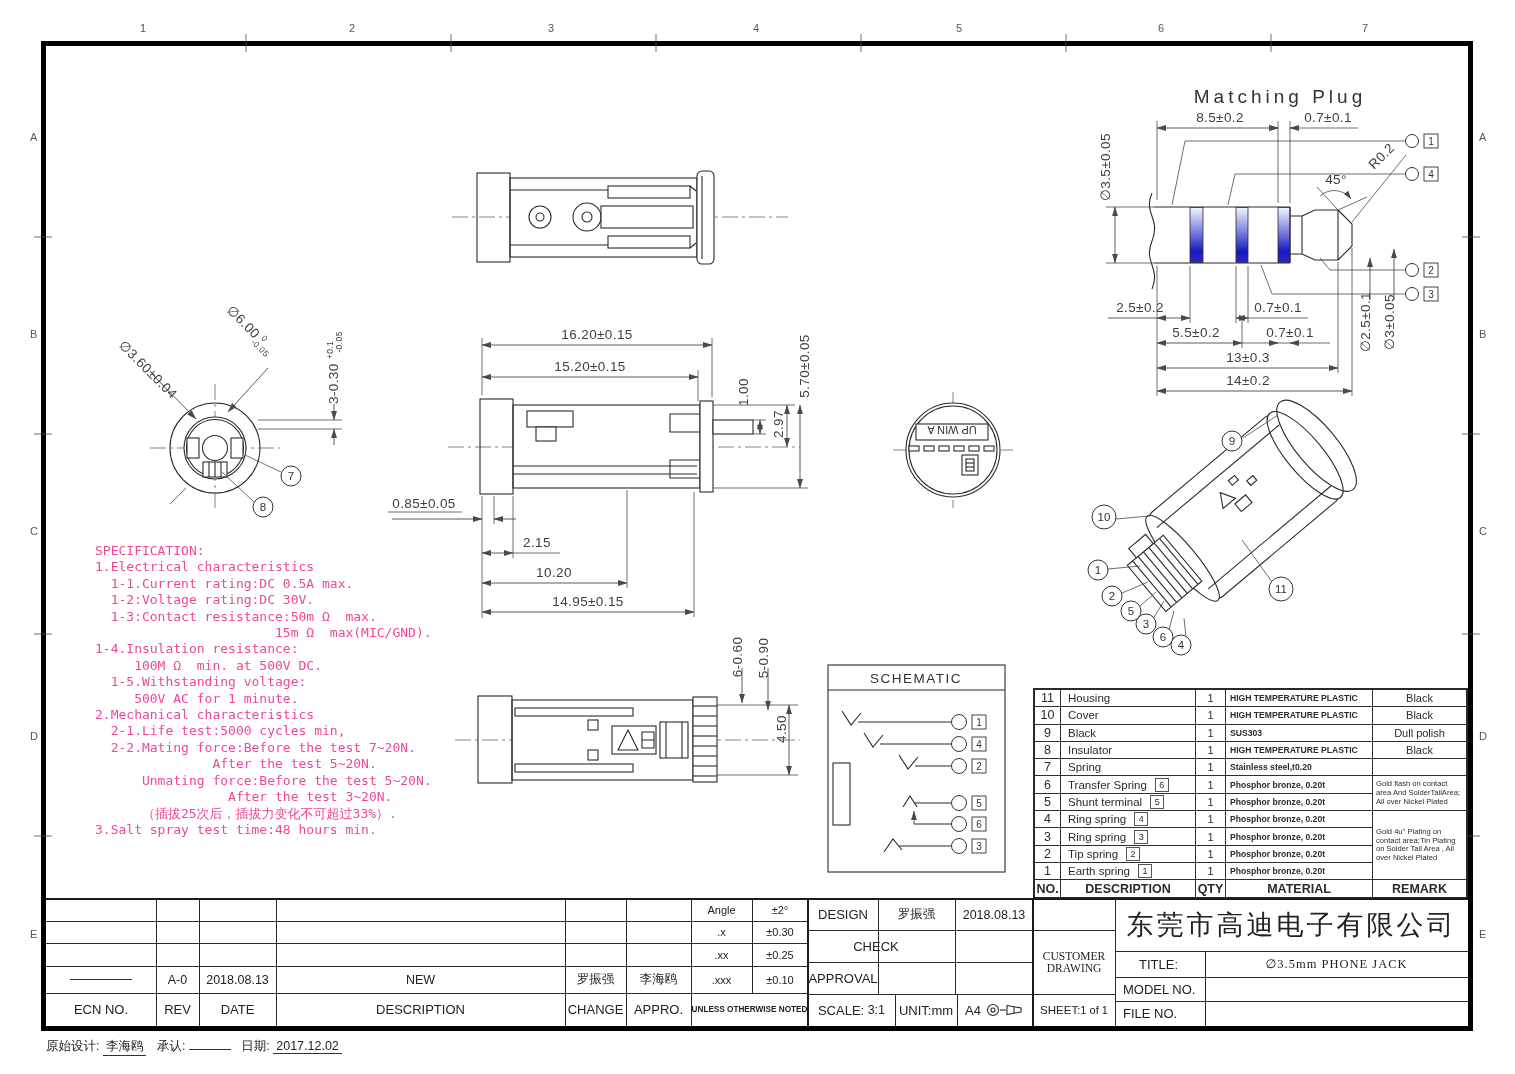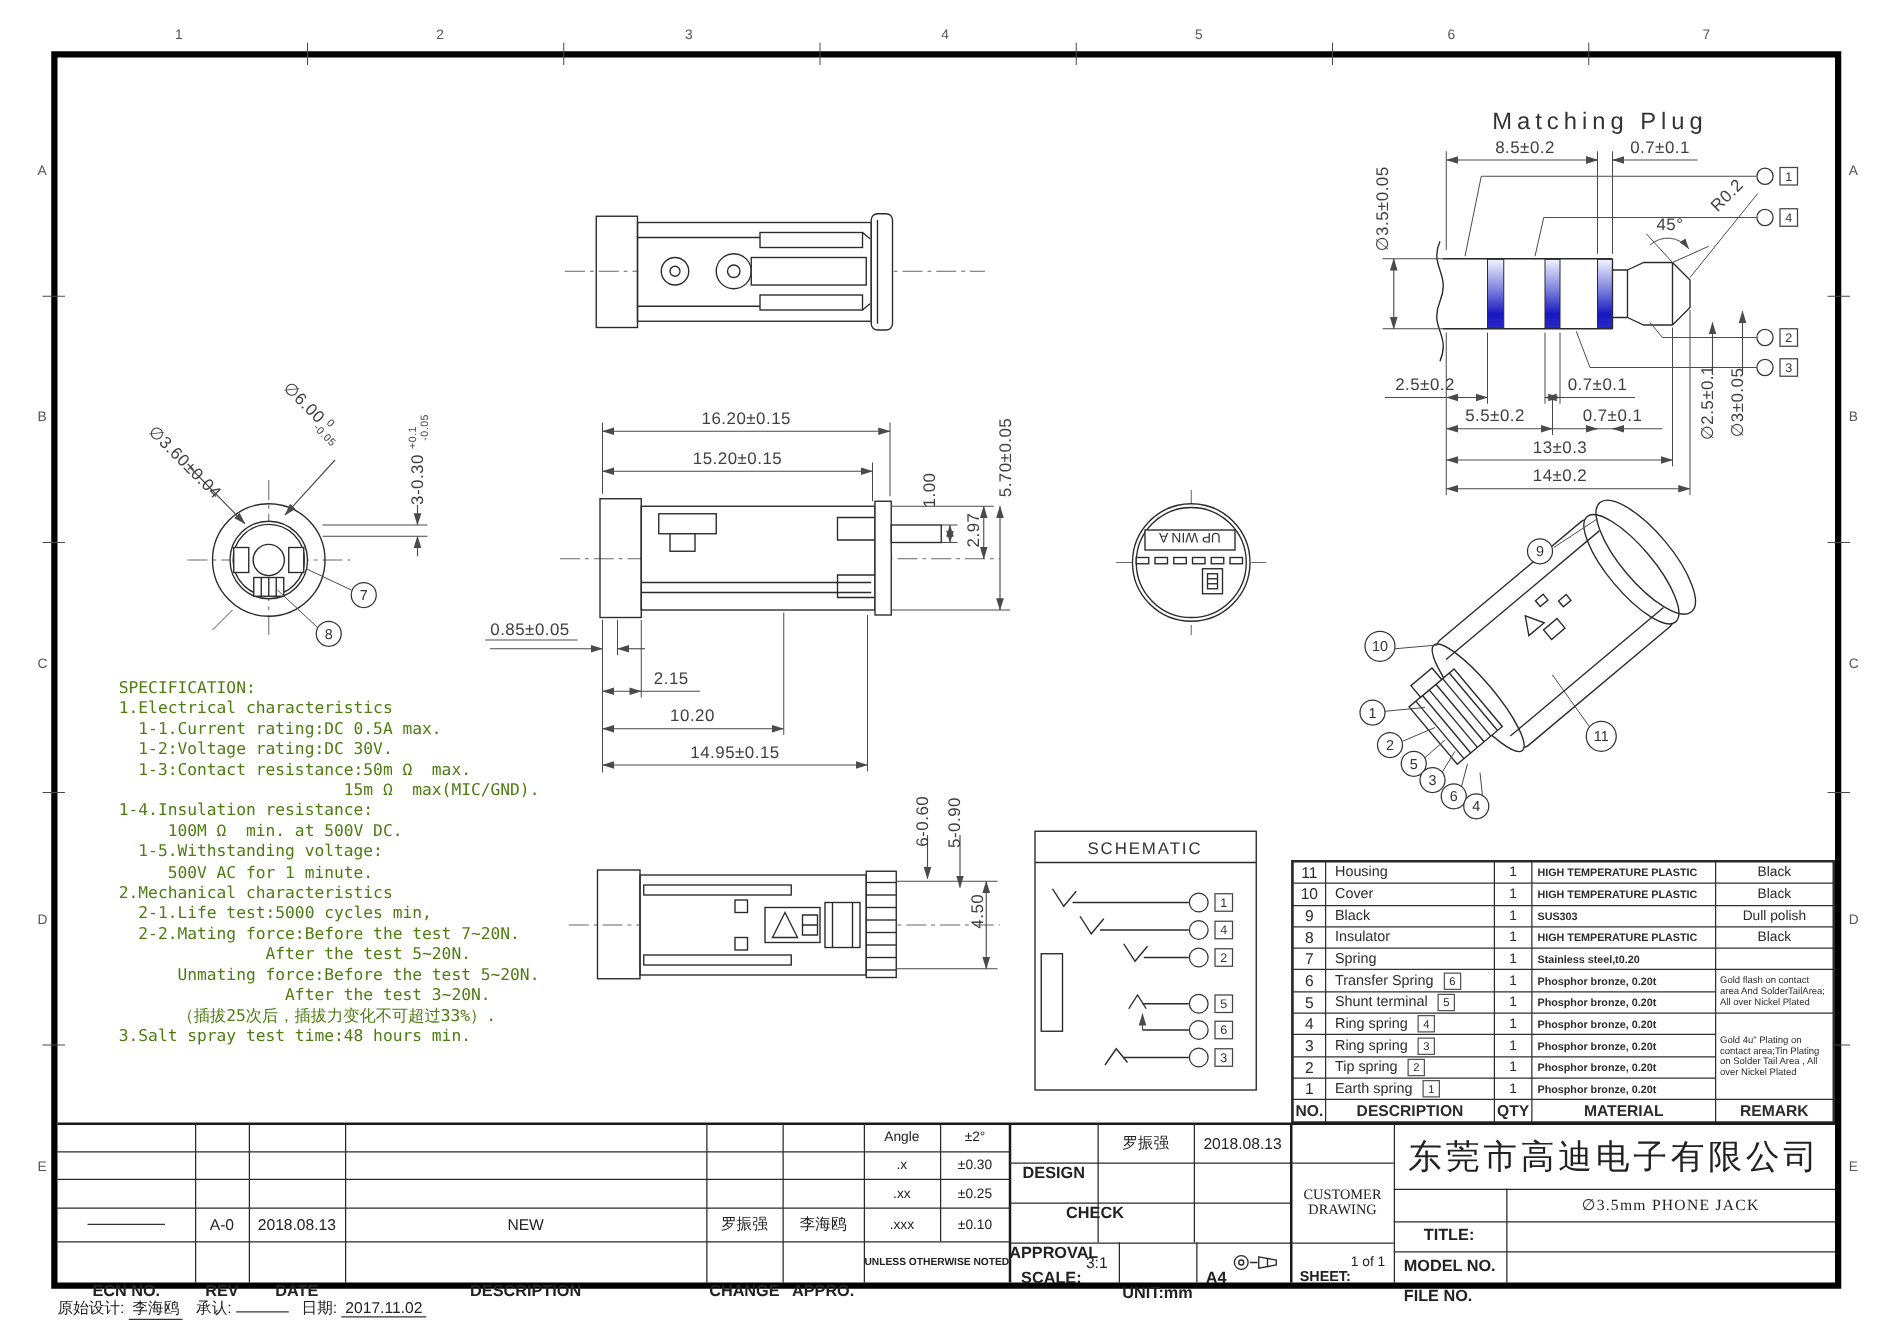--- a/index.html
+++ b/index.html
@@ -14,21 +14,21 @@
   .el{stroke:#4a4a4a;stroke-width:0.8;fill:none;}
   .dl{stroke:#4a4a4a;stroke-width:0.9;fill:none;}
   text.dt{font-size:13.5px;fill:#3f3f3f;letter-spacing:0.4px;}
   text.pt{font-size:19px;fill:#333;letter-spacing:4px;}
   text.bt{font-size:11.5px;fill:#333;}
   text.tag{font-size:10px;fill:#333;}
   .bx{fill:#fff;stroke:#444;stroke-width:1;}
   .bl{fill:#fff;stroke:#333;stroke-width:1;}
   
   .spec{position:absolute;left:95px;top:543px;width:360px;font-family:"DejaVu Sans Mono",monospace;
-        font-size:13px;line-height:16.4px;white-space:pre;color:#4d7c0f;}
+        font-size:13px;line-height:16.4px;white-space:pre;color:#ec4899;}
   
   .bom{position:absolute;left:1033px;top:688px;width:435px;height:211px;box-sizing:border-box;
        border:2px solid #2a2a2a;background:#2f2f2f;display:grid;
        grid-template-columns:25px 134px 29px 146px 1fr;
        grid-template-rows:repeat(11,16.3px) 1fr;grid-gap:1px;}
   .bom>div{background:#fff;display:flex;align-items:center;overflow:hidden;}
   .c-no{justify-content:center;font-size:12.5px;}
   .c-desc{font-size:11.5px;padding-left:7px;}
   .c-qty{justify-content:center;font-size:11px;}
   .c-mat{font-size:8.6px;padding-left:4px;font-weight:600;letter-spacing:0;}
@@ -38,21 +38,21 @@
   .slash{background:#fff linear-gradient(to top right,transparent 48.5%,#333 49.5%,#333 50.5%,transparent 51.5%);}
   .tagbox{display:inline-block;width:12px;height:12px;border:1px solid #555;font-size:9px;line-height:12px;
           text-align:center;margin-left:8px;flex:none;}
   
   .hline{position:absolute;background:#2a2a2a;height:1px;}
   .vline{position:absolute;background:#2a2a2a;width:1px;}
   .hline2{position:absolute;background:#1a1a1a;height:2px;}
   .vline2{position:absolute;background:#1a1a1a;width:2px;}
   .cell{position:absolute;display:flex;align-items:center;justify-content:center;font-size:12.5px;color:#222;}
   .cell.left{justify-content:flex-start;}
-  .hdrtxt{font-weight:700;font-size:13px;margin-top:23px;}
+  .hdrtxt{font-weight:400;font-size:13px;}
   .smallcap{font-size:8.2px;font-weight:700;letter-spacing:0;}
   .company{font-size:27px;letter-spacing:3px;font-family:"Liberation Serif",serif;white-space:nowrap;}
   .footer{position:absolute;left:46px;top:1038px;font-size:12.5px;color:#222;}
   .footer .u{border-bottom:1px solid #333;padding:0 3px;display:inline-block;min-width:30px;text-align:center;}
   .ecn-dash{position:absolute;background:#333;height:1px;}
 </style>
 </head>
 <body>
 
 <div class="page">
@@ -656,16 +656,16 @@
     <div class="cell hdrtxt left" style="left:82px;top:102px;width:90px;height:25px;padding-left:8px;white-space:nowrap;">FILE NO.</div>
     <div class="cell" style="left:172px;top:102px;width:263px;height:25px;"></div>
   </div>
 
   <div class="footer">
     <span>原始设计:</span>
     <span class="u">李海鸥</span>&nbsp;&nbsp;
     <span>承认:</span>
     <span class="u" style="min-width:36px;"></span>&nbsp;&nbsp;
     <span>日期:</span>
-    <span class="u">2017.11.02</span>
+    <span class="u">2017.12.02</span>
   </div>
 
 </div>
 
 </body></html>

